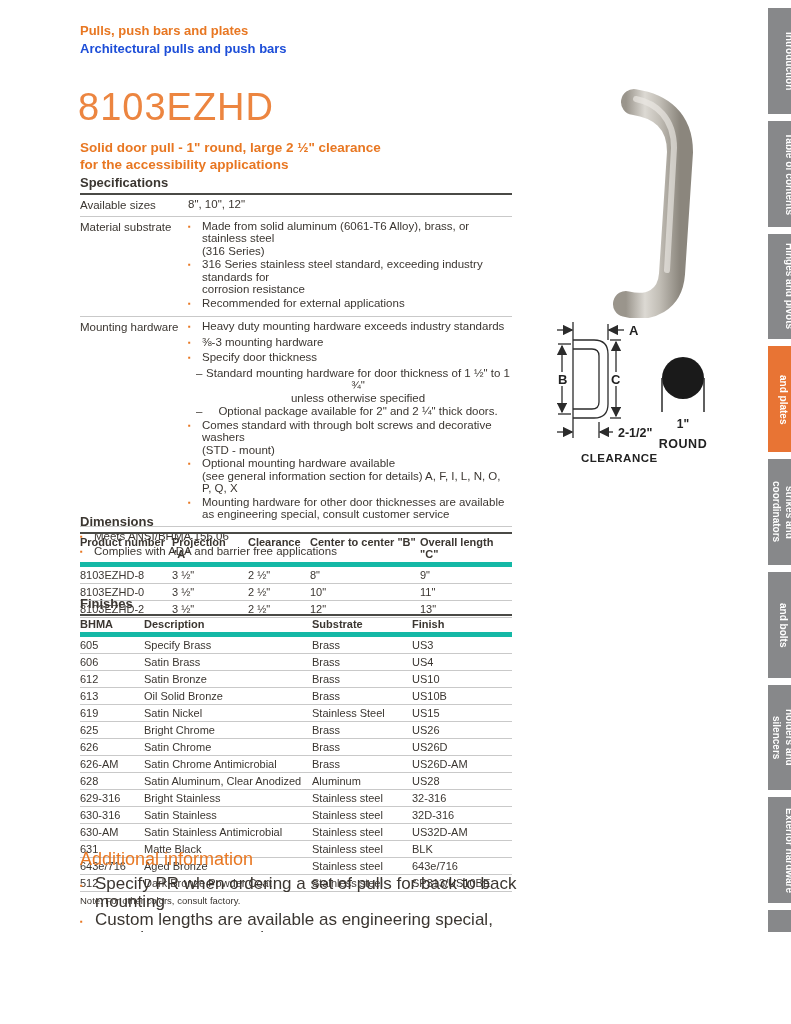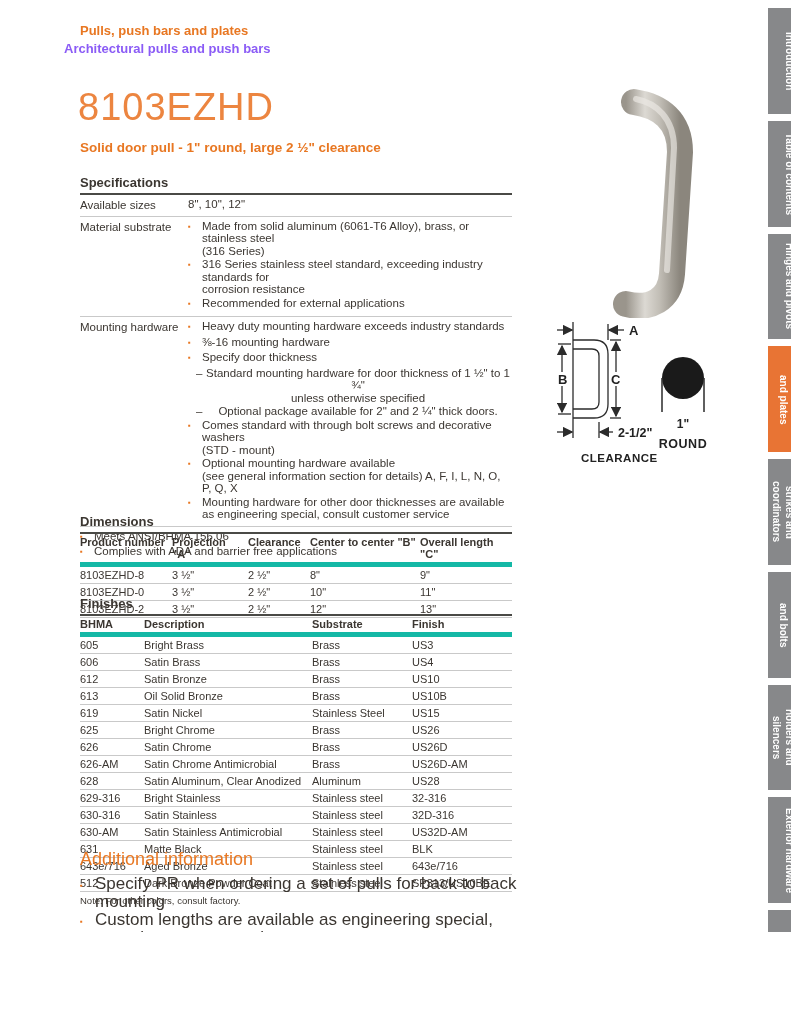--- a/index.html
+++ b/index.html
@@ -2,21 +2,21 @@
 <html><head>
 <meta charset="utf-8">
 <style>
   html,body{margin:0;padding:0;background:#fff;}
   .page{position:relative;width:791px;height:932px;background:#fff;overflow:hidden;
         font-family:"Liberation Sans",sans-serif;color:#3b3631;margin-left:20px;}
   .abs{position:absolute;}
 
   
   .eyebrow{left:60px;top:23px;font-size:13px;font-weight:bold;color:#e87722;}
-  .subeyebrow{left:44px;top:41px;font-size:13px;font-weight:bold;color:#8b5cf6;}
+  .subeyebrow{left:60px;top:41px;font-size:13px;font-weight:bold;color:#1d4ed8;}
   .title{left:58px;top:86px;font-size:38px;color:#ec8540;letter-spacing:1px;}
   .tagline{left:60px;top:139px;font-size:13.5px;font-weight:bold;color:#e87722;line-height:17px;}
 
   
   .sec-h{font-size:13px;font-weight:bold;color:#3b3631;border-bottom:2px solid #4a4a46;
          padding-bottom:3px;margin:0 0 0 0;}
 
   
   .specs{left:60px;top:175px;width:432px;}
   .spec-row{display:flex;border-bottom:1px solid #c9c9c9;padding:3px 0 4px 0;}
@@ -68,20 +68,21 @@
 </head>
 <body>
 
 <div class="page">
 
   <div class="abs eyebrow">Pulls, push bars and plates</div>
   <div class="abs subeyebrow">Architectural pulls and push bars</div>
   <div class="abs title">8103EZHD</div>
   <div class="abs tagline">
     <div>Solid door pull - 1" round, large 2 ½" clearance</div>
+    <div>for the accessibility applications</div>
   </div>
 
   <div class="abs photo">
     <svg width="152" height="238" viewBox="0 0 152 238">
       <defs>
         <linearGradient id="metal" x1="0" y1="0" x2="1" y2="0">
           <stop offset="0" stop-color="#9a958c"></stop>
           <stop offset="0.35" stop-color="#dcd9d3"></stop>
           <stop offset="0.62" stop-color="#c2beb6"></stop>
           <stop offset="1" stop-color="#8b867d"></stop>
@@ -169,21 +170,21 @@
 
     <div class="spec-row">
       <div class="spec-label">Mounting hardware</div>
       <div class="spec-val">
         <div class="si">
             <span class="mk b"></span>
             <span class="tx"><span>Heavy duty mounting hardware exceeds industry standards</span></span>
           </div>
         <div class="si">
             <span class="mk b"></span>
-            <span class="tx"><span>⅜-16 mounting hardware</span></span>
+            <span class="tx"><span>⅜-3 mounting hardware</span></span>
           </div>
         <div class="si">
             <span class="mk b"></span>
             <span class="tx"><span>Specify door thickness</span></span>
           </div>
         <div class="si">
             <span class="mk d"></span>
             <span class="tx"><span>Standard mounting hardware for door thickness of 1 ½" to 1 ¾"</span><span class="l2">unless otherwise specified</span></span>
           </div>
         <div class="si">
@@ -250,21 +251,21 @@
 
   <div class="abs finishes">
     <div class="sec-h">Finishes</div>
     <div class="grid fin-grid">
       <div class="cell hcell">BHMA</div>
       <div class="cell hcell">Description</div>
       <div class="cell hcell">Substrate</div>
       <div class="cell hcell">Finish</div>
 
       <div class="cell">605</div>
-        <div class="cell">Bright Brass</div>
+        <div class="cell">Specify Brass</div>
         <div class="cell">Brass</div>
         <div class="cell">US3</div>
       <div class="cell">606</div>
         <div class="cell">Satin Brass</div>
         <div class="cell">Brass</div>
         <div class="cell">US4</div>
       <div class="cell">612</div>
         <div class="cell">Satin Bronze</div>
         <div class="cell">Brass</div>
         <div class="cell">US10</div>

